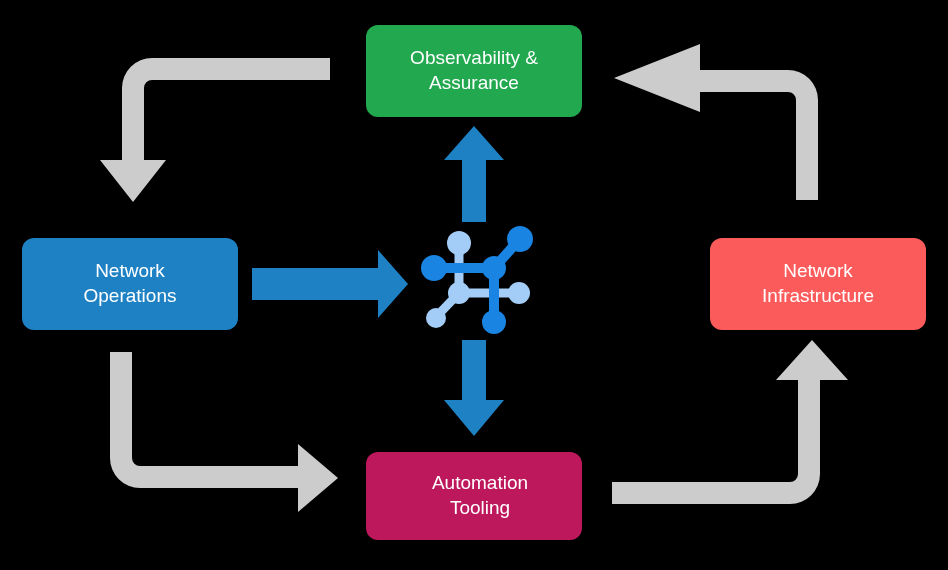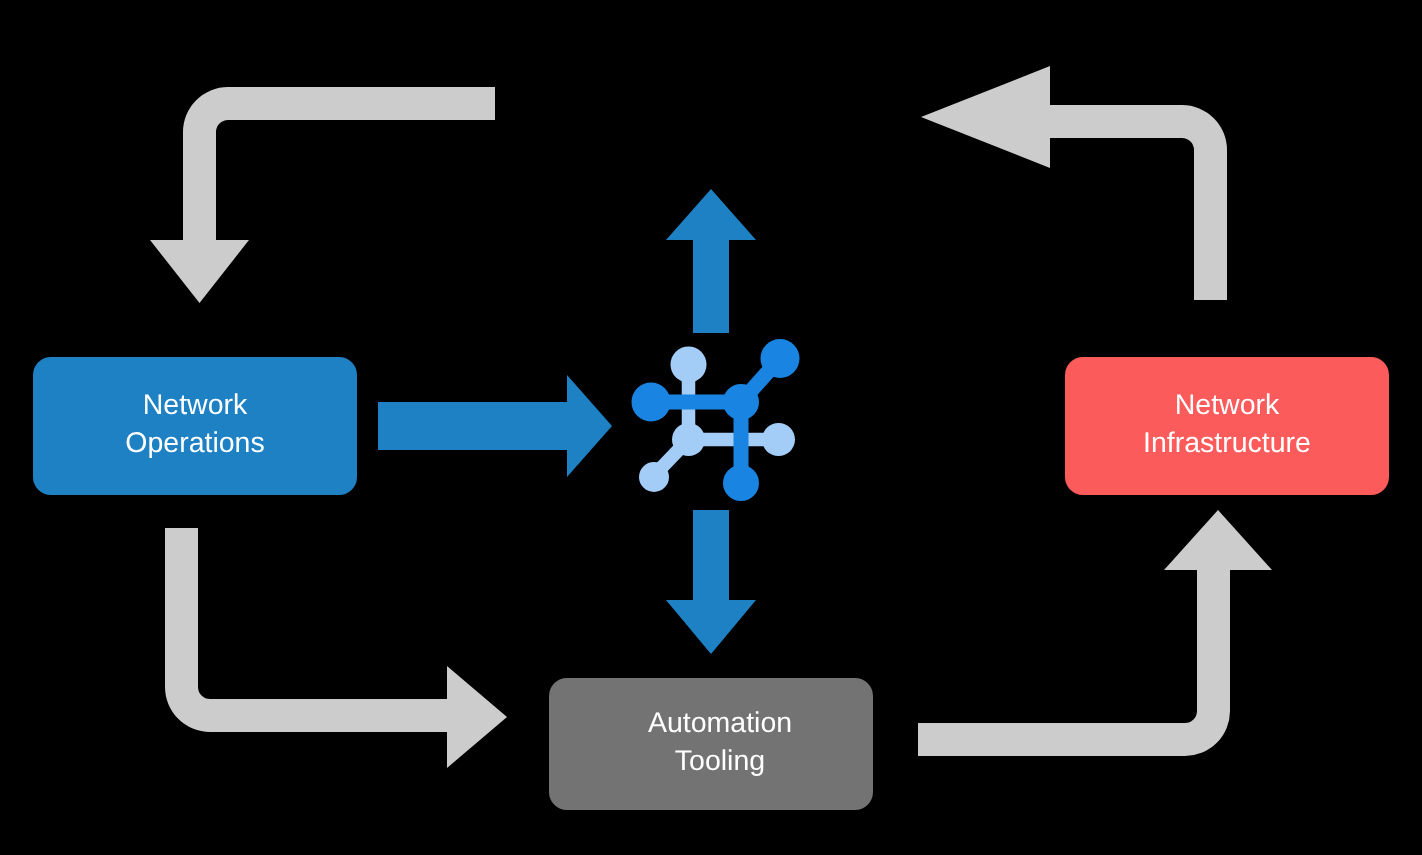--- a/index.html
+++ b/index.html
@@ -114,29 +114,33 @@
       <g fill="#1A84E2">
         <circle cx="434" cy="268" r="13"></circle>
         <circle cx="494" cy="268" r="12"></circle>
         <circle cx="520" cy="239" r="13"></circle>
         <circle cx="494" cy="322" r="12"></circle>
       </g>
     </g>
 
   </svg>
 
+  <div class="node-box" id="box-observability" style="background:#22A94F;">
+    <span>Observability &amp;
+Assurance</span>
+  </div>
 
   <div class="node-box" id="box-operations" style="background:#1E81C4;">
     <span>Network
 Operations</span>
   </div>
 
   <div class="node-box" id="box-infrastructure" style="background:#FC5B5B;">
     <span>Network
 Infrastructure</span>
   </div>
 
-  <div class="node-box" id="box-automation" style="background:#737373;padding-left:22px;">
+  <div class="node-box" id="box-automation" style="background:#be185d;padding-left:22px;">
     <span>Automation
 Tooling</span>
   </div>
 
 </div>
 
 </body></html>

